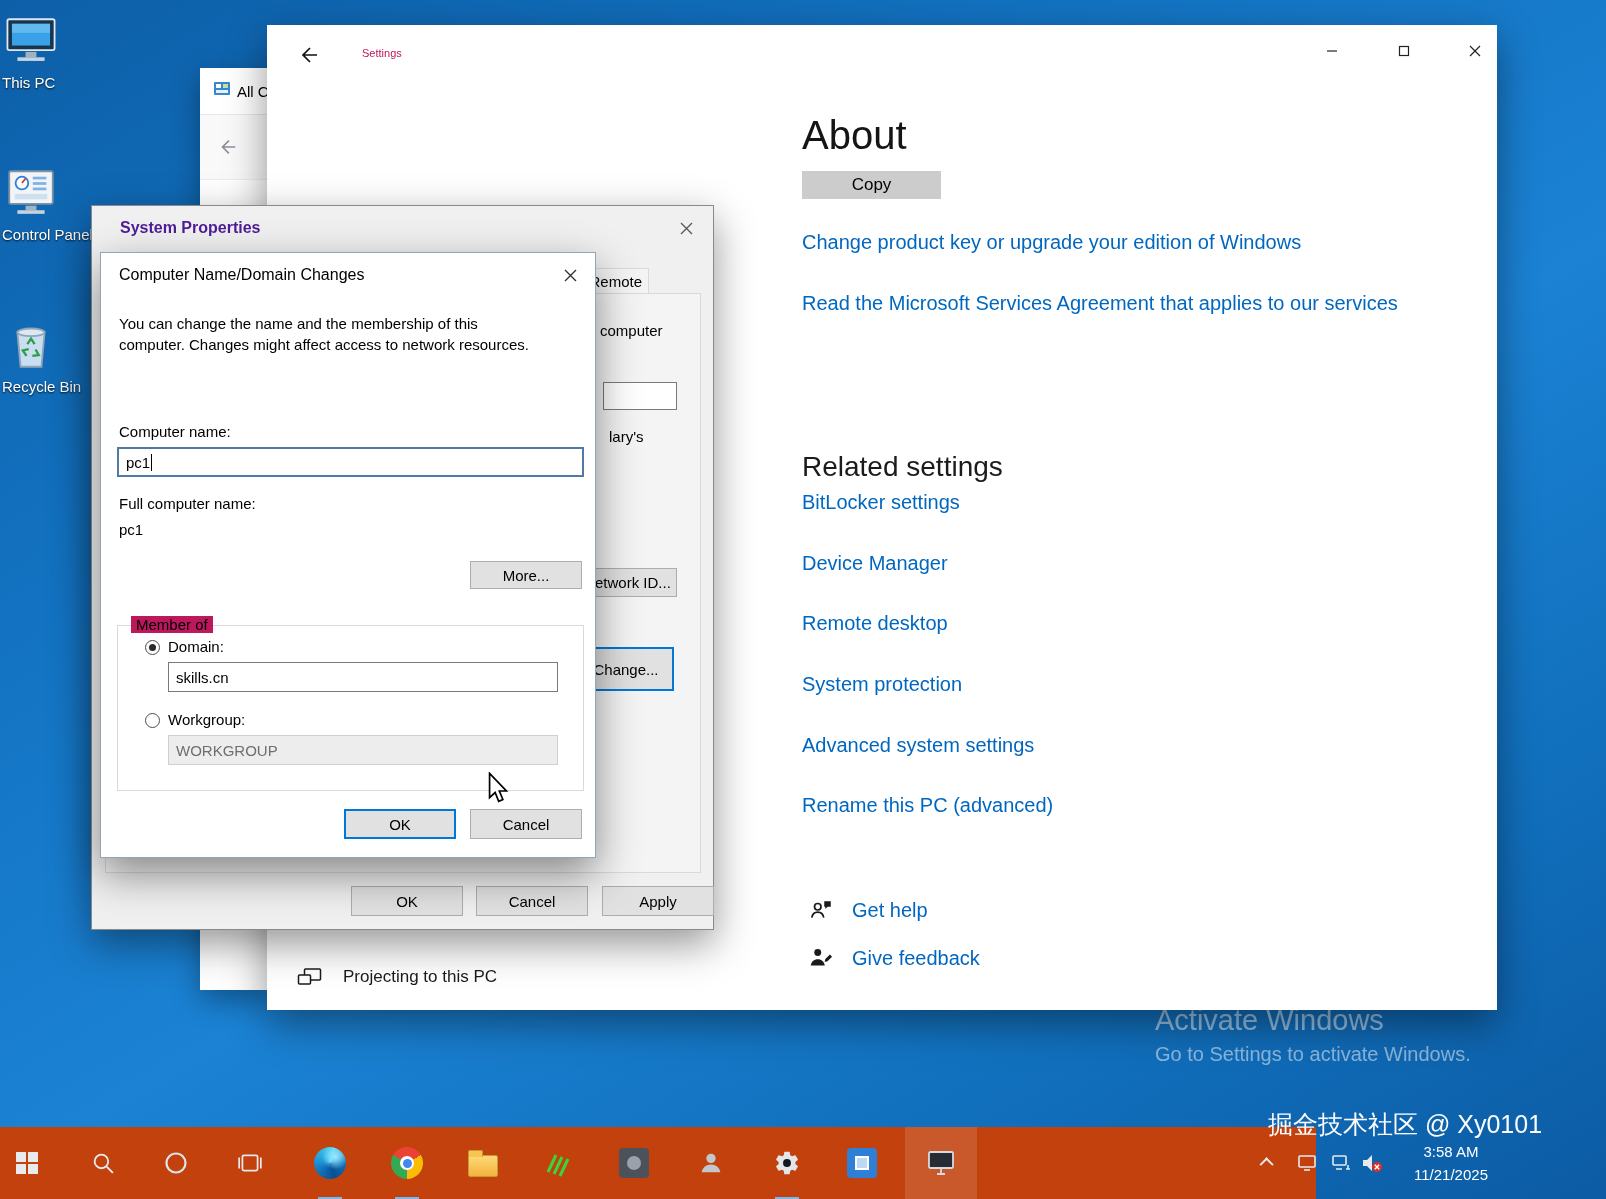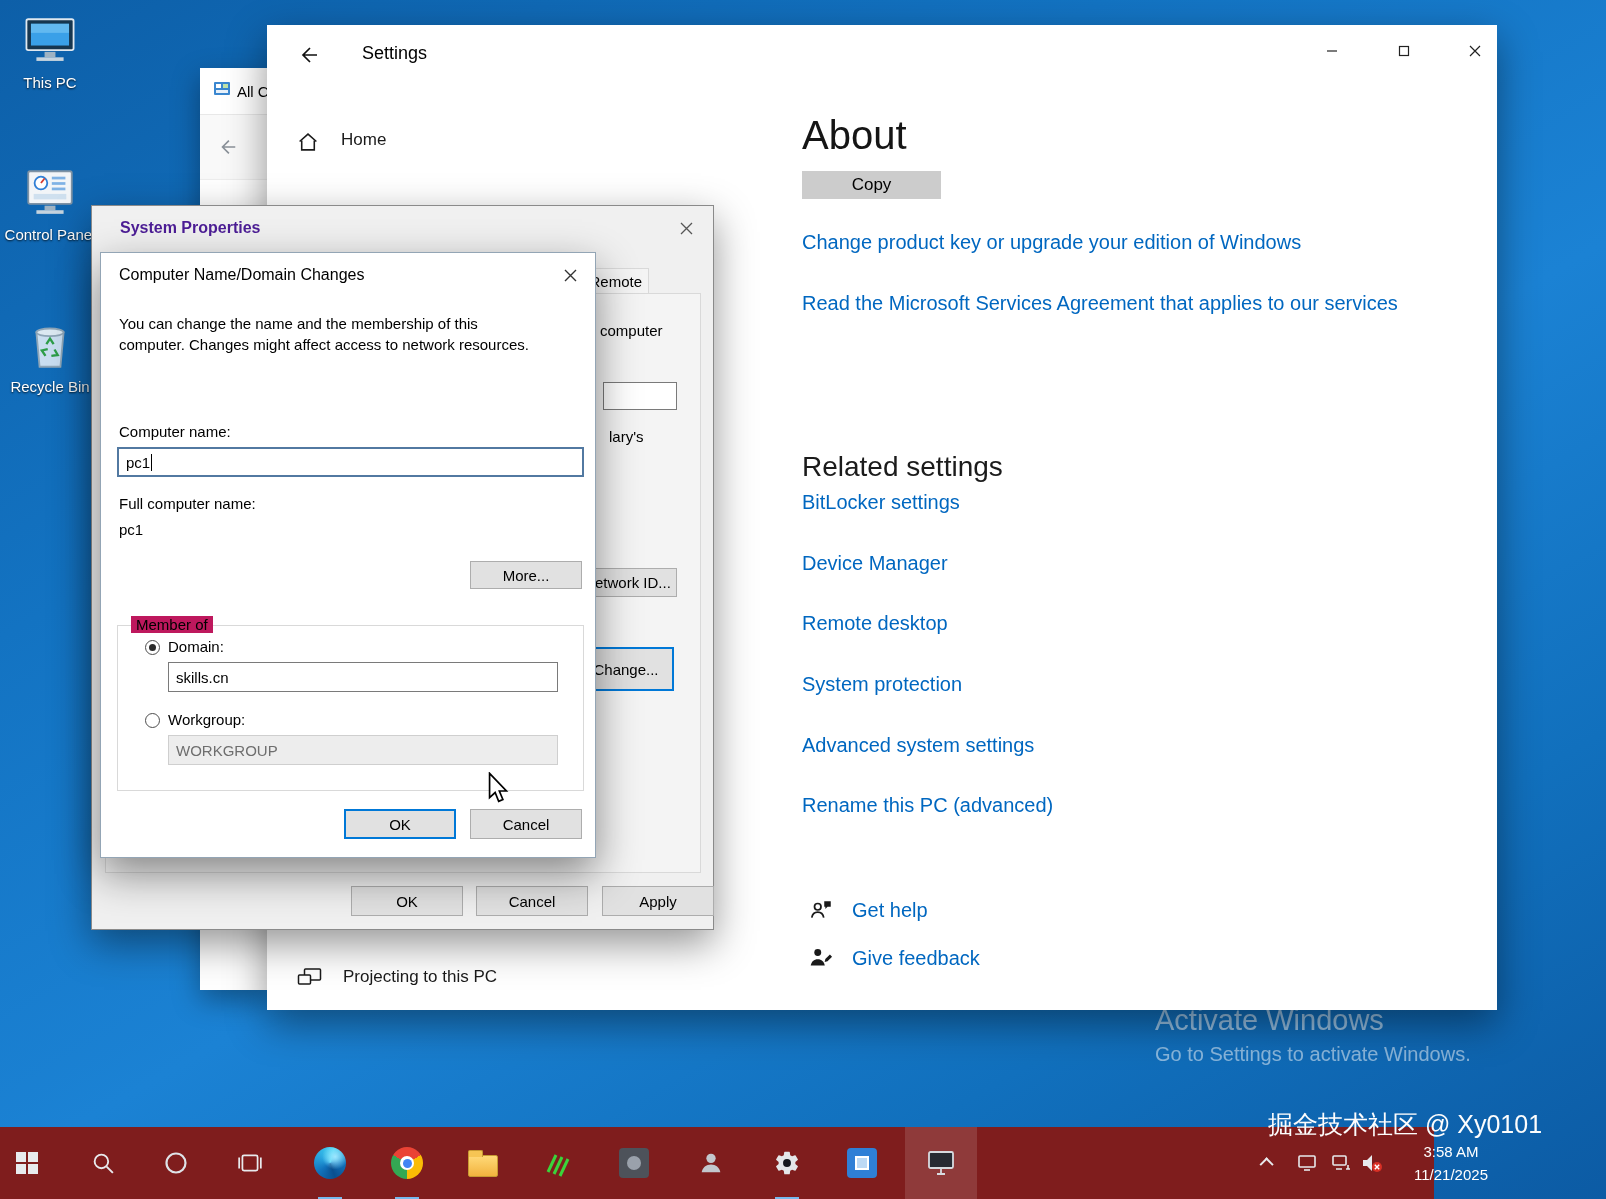--- a/index.html
+++ b/index.html
@@ -5,21 +5,21 @@
   * { margin:0; padding:0; box-sizing:border-box; }
   html,body { width:1606px; height:1199px; overflow:hidden; }
   body {
     font-family:"Liberation Sans", sans-serif;
     position:relative;
     background:linear-gradient(150deg,#0d5fa8 0%,#1373c2 30%,#1b82d4 55%,#1170bd 78%,#0c5ba4 100%);
   }
   .abs { position:absolute;padding-left:35px; }
 
   
-  .dicon { position:absolute; width:96px; text-align:center; cursor:pointer; }
+  .dicon { position:absolute; width:96px; text-align:left; cursor:pointer; }
   .dicon .ig { display:block; height:62px; }
   .dicon .lbl { display:block; color:#fff; font-size:15px; line-height:18px;
     text-shadow:0 1px 2px rgba(0,0,0,.85); white-space:nowrap; }
 
   
   .win { position:absolute; background:#fff; box-shadow:0 14px 38px rgba(0,0,0,.42); }
   .graywin { background:#f0f0f0; border:1px solid #8a8a8a; }
   .closex { position:absolute; display:flex; align-items:center; justify-content:center; cursor:pointer; }
 
   
@@ -30,21 +30,21 @@
     display:flex; align-items:center; padding:0 7px; }
   .tb.focus { border:2px solid #5279a1; }
   .tb.disabled { background:#ededed; border-color:#cfcfcf; color:#6e6e6e; }
   .caret { width:1px; height:17px; background:#000; margin-left:1px; }
   .radio { position:absolute; width:15px; height:15px; border:1px solid #4d4d4d; border-radius:50%; background:#fff; cursor:pointer; }
   .radio.checked::after { content:""; position:absolute; inset:3px; border-radius:50%; background:#2b2b2b; }
   .dlabel { position:absolute; font-size:15px; color:#000; white-space:nowrap; }
 
   
   .swin { left:267px; top:25px; width:1230px; height:985px; }
-  .s-title { position:absolute; left:95px; top:17px; font-size:18px; line-height:22px; color:#000000; }
+  .s-title { position:absolute; left:95px; top:17px; font-size:11px; line-height:22px; color:#be185d; }
   .s-back { position:absolute; left:26px; top:15px; width:32px; height:30px; display:flex; align-items:center; justify-content:center; cursor:pointer; }
   .cap { position:absolute; top:0; width:46px; height:52px; display:flex; align-items:center; justify-content:center; cursor:pointer; }
   .navitem { position:absolute; cursor:pointer; }
   .navlbl { position:absolute; font-size:17px; color:#1a1a1a; white-space:nowrap; }
   .s-h1 { position:absolute; left:535px; top:88px; font-size:40px; font-weight:300; color:#151515; }
   .s-h2 { position:absolute; left:535px; top:414px; font-size:28px; font-weight:400; color:#1b1b1b;margin-top:12px; }
   .slink { position:absolute; font-size:20px; color:#0067c0; white-space:nowrap; cursor:pointer;text-align:right; }
   .s-copy { left:535px; top:146px; width:139px; height:28px; background:#cccccc; border:none; font-size:17px; }
 
   
@@ -65,21 +65,21 @@
   .cn-title { position:absolute; left:18px; top:13px; font-size:16px; color:#000; }
   .fieldset { position:absolute; left:16px; top:372px; width:467px; height:166px; border:1px solid #d9d9d9; }
   .legend { position:absolute; top:-10px; left:13px; background:#be185d; padding:0 5px; font-size:15px; color:#000; }
 
   
   .aw1 { position:absolute; left:1155px; top:1004px; font-size:29px; color:rgba(255,255,255,.55); }
   .aw2 { position:absolute; left:1155px; top:1043px; font-size:20px; color:rgba(255,255,255,.50); }
   .credit { position:absolute; left:1268px; top:1108px; font-size:25px; color:#fdfdfd; z-index:40; white-space:nowrap; }
 
   
-  .taskbar { position:absolute; left:0; bottom:0; width:1434px; height:72px; background:#7f1d1d; z-index:30; }
+  .taskbar { position:absolute; left:0; bottom:0; width:1316px; height:72px; background:#c2410c; z-index:30; }
   .tbb { position:absolute; top:0; width:48px; height:72px; display:flex; align-items:center; justify-content:center; cursor:pointer; }
   .tbb.active { width:72px; background:rgba(255,255,255,.13); }
   .tbb.running::after { content:""; position:absolute; bottom:0; left:12px; right:12px; height:2px; background:#76b9ed; }
   .tray-ico { position:absolute; top:0; height:72px; display:flex; align-items:center; justify-content:center; width:30px; cursor:pointer; }
   .clock { position:absolute; left:1398px; top:13px; width:106px; text-align:center; color:#fff; font-size:15px; line-height:23px; cursor:pointer; }
   .chev { width:10px; height:10px; border-left:2px solid #e8eaed; border-top:2px solid #e8eaed; transform:rotate(45deg) translateY(2px); }
 
   
   .edge-ico { width:32px; height:32px; border-radius:50%;
     background:radial-gradient(circle at 66% 30%, #9ee7ff 0%, rgba(158,231,255,0) 42%),
@@ -179,29 +179,20 @@
     <svg width="12" height="12">
         <rect x="1.5" y="1.5" width="9" height="9" fill="none" stroke="#222" stroke-width="1.2"></rect>
       </svg>
   </span>
   <span class="cap" style="left:1185px">
     <svg width="12" height="12">
         <path d="M1 1 L11 11 M11 1 L1 11" stroke="#222" stroke-width="1.2"></path>
       </svg>
   </span>
 
-  <div class="navitem" style="left:14px;top:96px;width:220px;height:44px">
-    <span style="position:absolute;left:16px;top:10px">
-      <svg width="22" height="22" viewBox="0 0 21 21" fill="none" stroke="#1a1a1a" stroke-width="1.5">
-          <path d="M2.5 10 L10.5 3 L18.5 10"></path>
-          <path d="M4.5 9 V18 H16.5 V9"></path>
-        </svg>
-    </span>
-    <span class="navlbl" style="left:60px;top:9px">Home</span>
-  </div>
   <div class="navitem" style="left:14px;top:930px;width:280px;height:48px">
     <span style="position:absolute;left:15px;top:12px">
       <svg width="27" height="22" viewBox="0 0 26 22" fill="none" stroke="#1a1a1a" stroke-width="1.5">
           <rect x="8" y="2" width="16" height="11" rx="1"></rect>
           <rect x="2" y="8" width="12" height="9" rx="1" fill="#fff"></rect>
         </svg>
     </span>
     <span class="navlbl" style="left:62px;top:12px">Projecting to this PC</span>
   </div>
 

